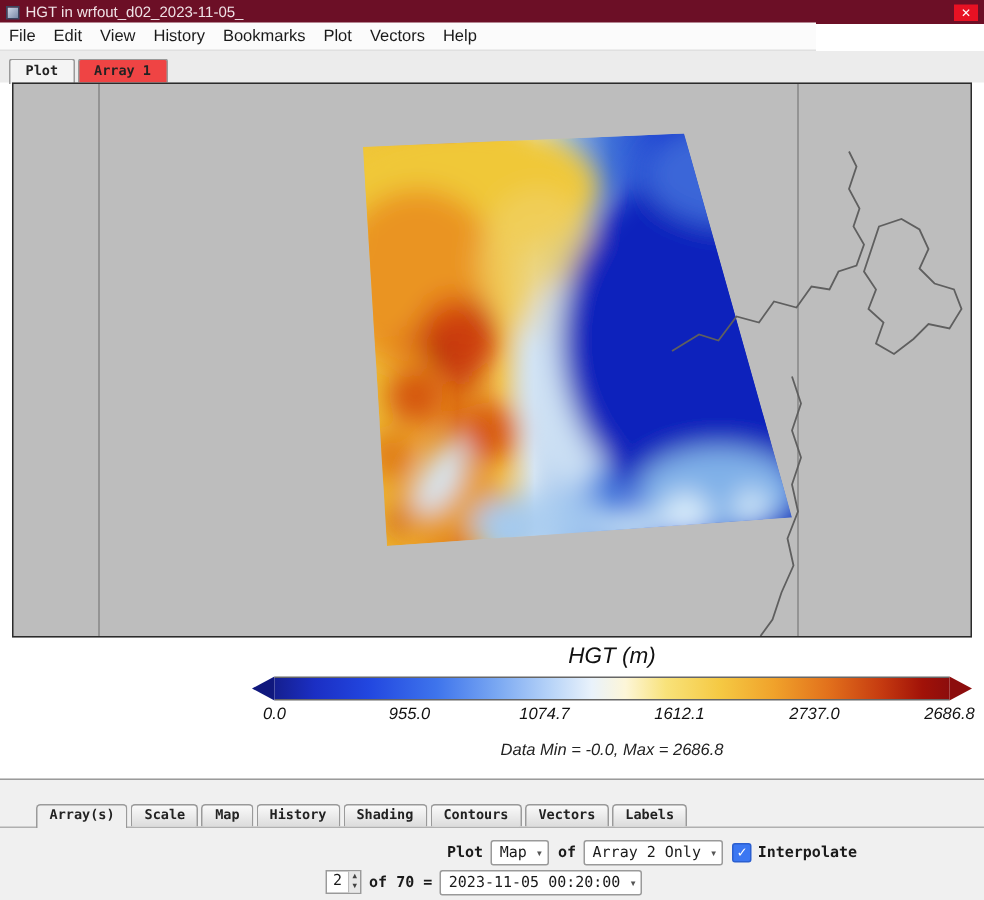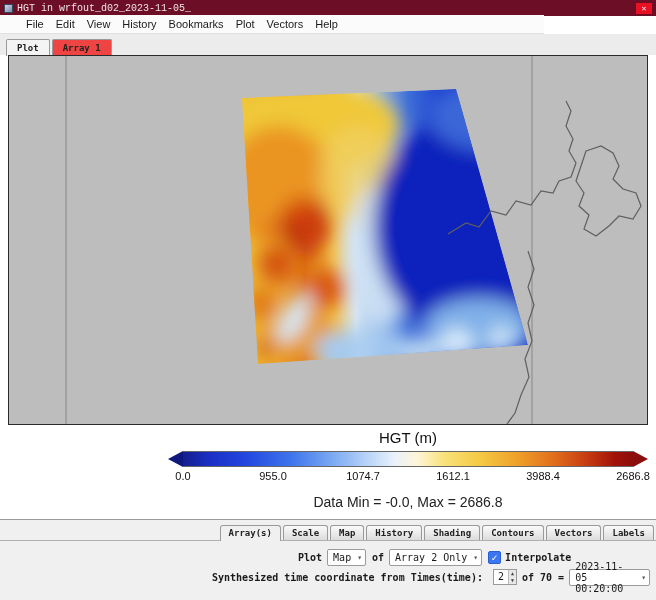--- a/index.html
+++ b/index.html
@@ -1,52 +1,52 @@
 <!DOCTYPE html>
 <html><head>
 <meta charset="utf-8">
 <style>
   * { margin:0; padding:0; box-sizing:border-box; }
   body { width:656px; height:600px; font-family:"Liberation Sans", sans-serif; background:#fff; overflow:hidden; }
   .app { position:relative; width:656px; height:600px; background:#fff; }
 
   
-  .titlebar { position:absolute; left:0; top:0; width:656px; height:16px; background:#6c0f26; display:flex; align-items:center; padding:0 4px;font-family:Liberation Mono, monospace; }
+  .titlebar { position:absolute; left:0; top:0; width:656px; height:16px; background:#6c0f26; display:flex; align-items:center; padding:0 4px; }
   .app-icon { width:9px; height:9px; background:linear-gradient(135deg,#cfd8e8,#7a8aa8); border:1px solid #3a4660; margin-right:4px; }
   .title-text { color:#f0e2e6; font-size:10px; line-height:15px; flex:1; white-space:nowrap; }
   .close-btn { width:16px; height:11px; background:#e81123; color:#fff; font-size:8px; line-height:11px; text-align:center; }
 
   
-  .menubar { position:absolute; left:0; top:15px; width:544px; height:19px; background:#fbfbfb; border-bottom:1px solid #e0e0e0; display:flex; align-items:center; padding-left:20px; }
+  .menubar { position:absolute; left:0; top:15px; width:544px; height:19px; background:#fbfbfb; border-bottom:1px solid #e0e0e0; display:flex; align-items:center; padding-left:0; }
   .menu-item { font-size:11px; color:#1a1a1a; padding:0 6px; line-height:18px; }
 
   
   .tabrow { position:absolute; left:0; top:34px; width:656px; height:21px; background:#ececec; display:flex; align-items:flex-end; padding-left:6px; }
   .ttab { font-family:"DejaVu Sans Mono", monospace; font-size:9px; font-weight:bold; color:#222; padding:3px 10px 2px 10px; background:#ef4444; border:1px solid #9a9a9a; border-bottom:none; margin-right:2px; border-radius:2px 2px 0 0; }
   .ttab.selected { background:#f4f4f4; position:relative; top:1px; padding-bottom:3px; }
 
   
   .plot-panel { position:absolute; left:8px; top:55px; width:640px; height:370px; background:#bdbdbd; border:1px solid #2b2b2b; }
   .plot-panel svg { display:block; width:100%; height:100%; }
 
   
-  .legend { position:absolute; left:168px; top:427px; width:480px; height:90px; background:#fff; }
+  .legend { position:absolute; left:168px; top:427px; width:480px; height:90px; background:#fff;font-style:italic; }
   .legend-title { text-align:center; font-size:15px; color:#111; margin-top:2px; }
   .cbar-row { display:flex; align-items:center; margin-top:5px; height:16px; }
   .arrow-left { width:0; height:0; border-top:8px solid transparent; border-bottom:8px solid transparent; border-right:15px solid #10187d; }
   .arrow-right { width:0; height:0; border-top:8px solid transparent; border-bottom:8px solid transparent; border-left:15px solid #8c0d0d; }
   .cbar { flex:1; height:16px; border-top:1px solid #666; border-bottom:1px solid #666;
     background:linear-gradient(to right,#151f8f 0%,#1b2fc4 6%,#2247e0 14%,#3e74ec 24%,#7aa8f2 33%,#b8d4f8 41%,#e9f2fb 47%,#fdf6d8 52%,#f8e27a 58%,#f5c943 66%,#f0a22b 74%,#e2711c 82%,#c53a10 90%,#a11208 96%,#8c0d0d 100%); }
   .ticks { position:relative; height:14px; margin:3px 15px 10px 15px; }
   .tick { position:absolute; top:0; transform:translateX(-50%); font-size:11px; color:#111; white-space:nowrap; }
-  .stats { text-align:center; font-size:14px; color:#222; margin-top:8px; }
+  .stats { text-align:center; font-size:11px; color:#222; margin-top:8px; }
 
   
   .bottom-panel { position:absolute; left:0; top:519px; width:656px; height:81px; background:#f0f0f0; border-top:1px solid #9a9a9a; }
-  .btabs { display:flex; align-items:flex-end; padding-left:10px; height:21px; border-bottom:1px solid #b0b0b0;justify-content:flex-end; }
+  .btabs { display:flex; align-items:flex-end; padding-left:24px; height:32px; border-bottom:1px solid #b0b0b0; }
   .btab { font-family:"DejaVu Sans Mono", monospace; font-size:9px; font-weight:bold; color:#222; padding:2px 8px; background:linear-gradient(#fafafa,#dcdcdc); border:1px solid #9a9a9a; border-bottom:none; margin-right:2px; border-radius:3px 3px 0 0; }
   .btab.selected { background:#f0f0f0; padding-bottom:3px; position:relative; top:1px; }
   .controls { margin-left:210px; margin-top:6px; font-family:"DejaVu Sans Mono", monospace; font-size:10px; font-weight:bold; color:#1a1a1a; }
   .crow { display:flex; align-items:center; height:20px; }
   .crow1 { margin-left:88px; }
   .crow2 { margin-left:20px; height:15px; }
   .crow3 { margin-left:2px; }
   .lbl { margin-right:5px; white-space:nowrap; }
   .sel { display:inline-flex; align-items:center; justify-content:space-between; background:#fff; border:1px solid #9a9a9a; border-radius:2px; height:17px; padding:0 3px 0 5px; margin-right:6px; font-weight:normal; }
   .sel .arr { color:#555; font-size:8px; margin-left:6px; }
@@ -151,21 +151,21 @@
     <div class="cbar-row">
       <span class="arrow-left"></span>
       <span class="cbar"></span>
       <span class="arrow-right"></span>
     </div>
     <div class="ticks">
       <span class="tick" style="left:0%">0.0</span>
       <span class="tick" style="left:20%">955.0</span>
       <span class="tick" style="left:40%">1074.7</span>
       <span class="tick" style="left:60%">1612.1</span>
-      <span class="tick" style="left:80%">3988.4</span>
+      <span class="tick" style="left:80%">2737.0</span>
       <span class="tick" style="left:100%">2686.8</span>
     </div>
     <div class="stats">Data Min = -0.0, Max = 2686.8</div>
   </div>
 
   <div class="bottom-panel">
     <div class="btabs">
       <div class="btab selected">Array(s)</div>
       <div class="btab">Scale</div>
       <div class="btab">Map</div>
@@ -187,21 +187,20 @@
         <span class="sel">
           <span>Array 2 Only</span>
           <span class="arr">▾</span>
         </span>
         <span class="chk">✓</span>
         <span class="lbl">Interpolate</span>
       </div>
 
 
       <div class="crow crow3">
-        <span class="lbl">Synthesized time coordinate from Times(time):</span>
         <span class="spin">
           <span class="val">2</span>
           <span class="btns">
             <span>▲</span>
             <span>▼</span>
           </span>
         </span>
         <span class="lbl">of 70 =</span>
         <span class="sel">
           <span>2023-11-05 00:20:00</span>

